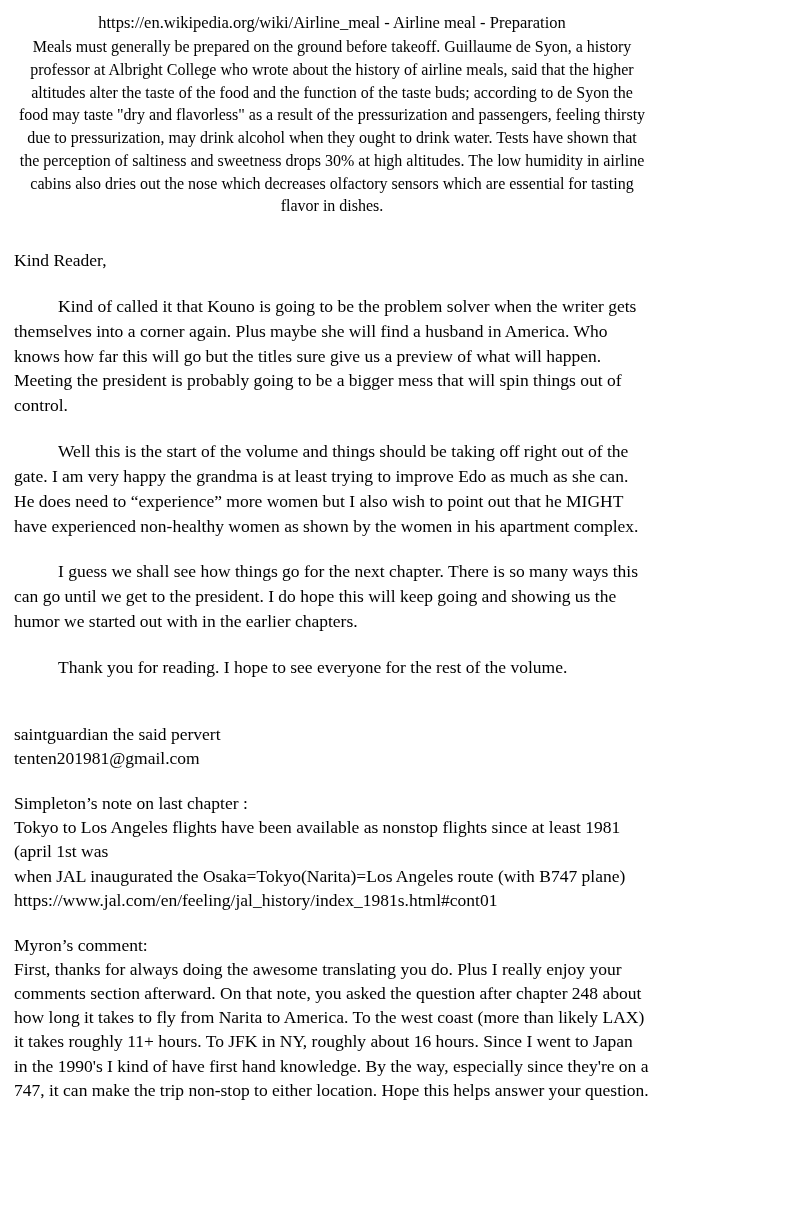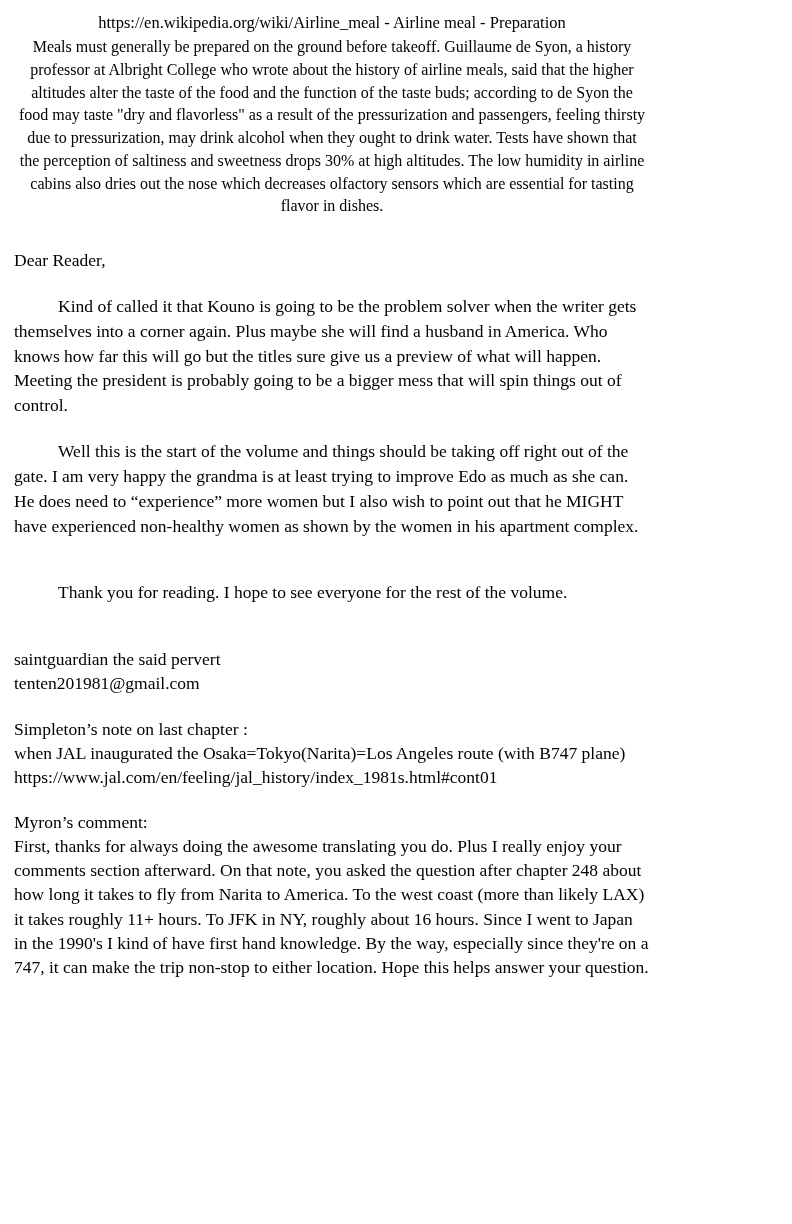--- a/index.html
+++ b/index.html
@@ -49,48 +49,50 @@
 <body>
 
 <div class="page">
 
   <div class="header-line">https://en.wikipedia.org/wiki/Airline_meal - Airline meal - Preparation</div>
 
   <div class="intro">Meals must generally be prepared on the ground before takeoff. Guillaume de Syon, a history professor at Albright College who wrote about the history of airline meals, said that the higher altitudes alter the taste of the food and the function of the taste buds; according to de Syon the food may taste "dry and flavorless" as a result of the pressurization and passengers, feeling thirsty due to pressurization, may drink alcohol when they ought to drink water. Tests have shown that the perception of saltiness and sweetness drops 30% at high altitudes. The low humidity in airline cabins also dries out the nose which decreases olfactory sensors which are essential for tasting flavor in dishes.</div>
 
   <div class="spacer-lg"></div>
 
-  <div class="block">Dear Reader,</div>
+  <div class="block">Kind Reader,</div>
 
   <div class="spacer-md"></div>
 
   <div class="block indent">Kind of called it that Kouno is going to be the problem solver when the writer gets themselves into a corner again.  Plus maybe she will find a husband in America.  Who knows how far this will go but the titles sure give us a preview of what will happen.  Meeting the president is probably going to be a bigger mess that will spin things out of control.</div>
 
   <div class="spacer-md"></div>
 
   <div class="block indent">Well this is the start of the volume and things should be taking off right out of the gate.  I am very happy the grandma is at least trying to improve Edo as much as she can.  He does need to “experience” more women but I also wish to point out that he MIGHT have experienced non-healthy women as shown by the women in his apartment complex.</div>
 
   <div class="spacer-md"></div>
 
+  <div class="block indent">I guess we shall see how things go for the next chapter.  There is so many ways this can go until we get to the president.  I do hope this will keep going and showing us the humor we started out with in the earlier chapters.</div>
 
   <div class="spacer-md"></div>
 
   <div class="block indent">Thank you for reading.  I hope to see everyone for the rest of the volume.</div>
 
   <div class="spacer-md"></div>
 
 
   <div class="spacer-md"></div>
 
   <div class="block tight">saintguardian the said pervert</div>
   <div class="block tight">tenten201981@gmail.com</div>
 
   <div class="spacer-md"></div>
 
   <div class="block tight">Simpleton’s note on last chapter :</div>
+  <div class="block tight">Tokyo to Los Angeles flights have been available as nonstop flights since at least 1981 (april 1st was</div>
   <div class="block tight">when JAL inaugurated the Osaka=Tokyo(Narita)=Los Angeles route (with B747 plane)</div>
   <div class="block tight">https://www.jal.com/en/feeling/jal_history/index_1981s.html#cont01</div>
 
   <div class="spacer-md"></div>
 
   <div class="block tight">Myron’s comment:</div>
   <div class="block tight">First, thanks for always doing the awesome translating you do.  Plus I really enjoy your comments section afterward.  On that note, you asked the question after chapter 248 about how long it takes to fly from Narita to America.  To the west coast (more than likely LAX) it takes roughly 11+ hours.  To JFK in NY, roughly about 16 hours.  Since I went to Japan in the 1990's I kind of have first hand knowledge.  By the way, especially since they're on a 747, it can make the trip non-stop to either location.  Hope this helps answer your question.</div>
 
 </div>
 

